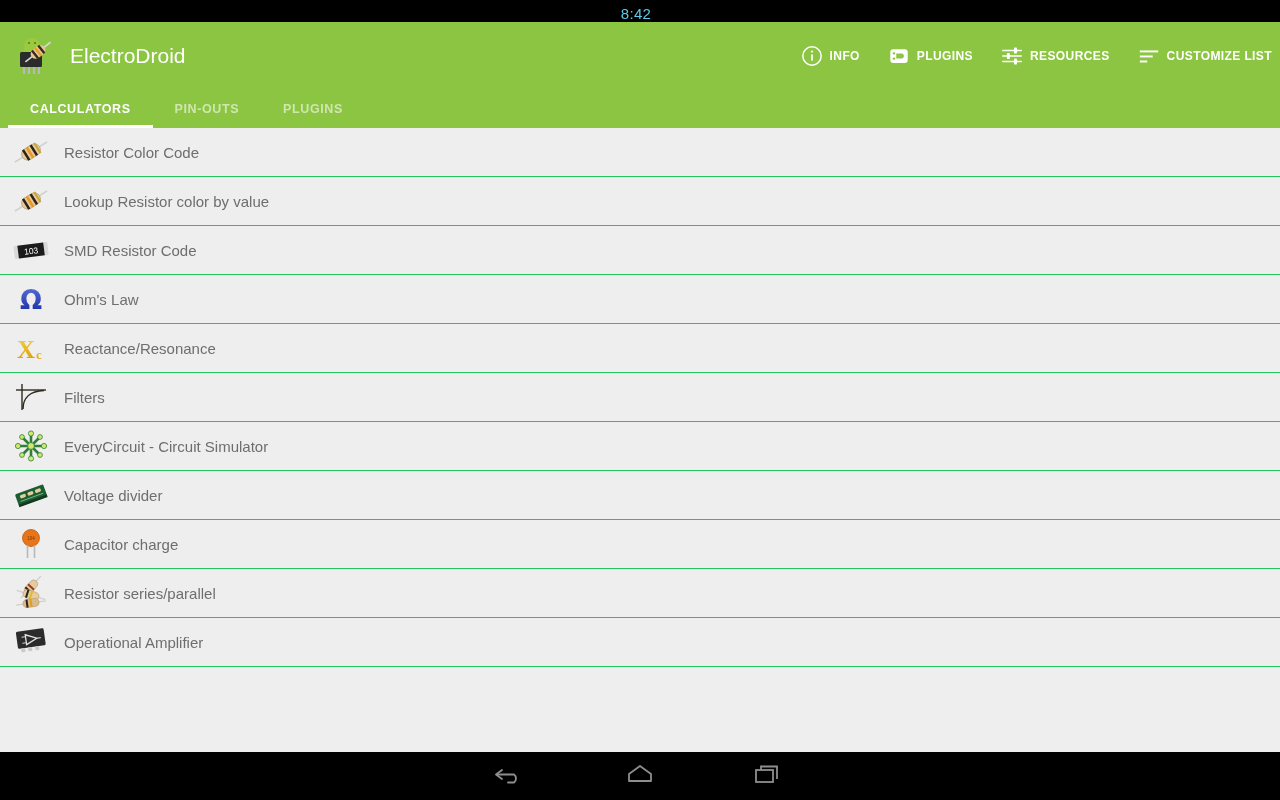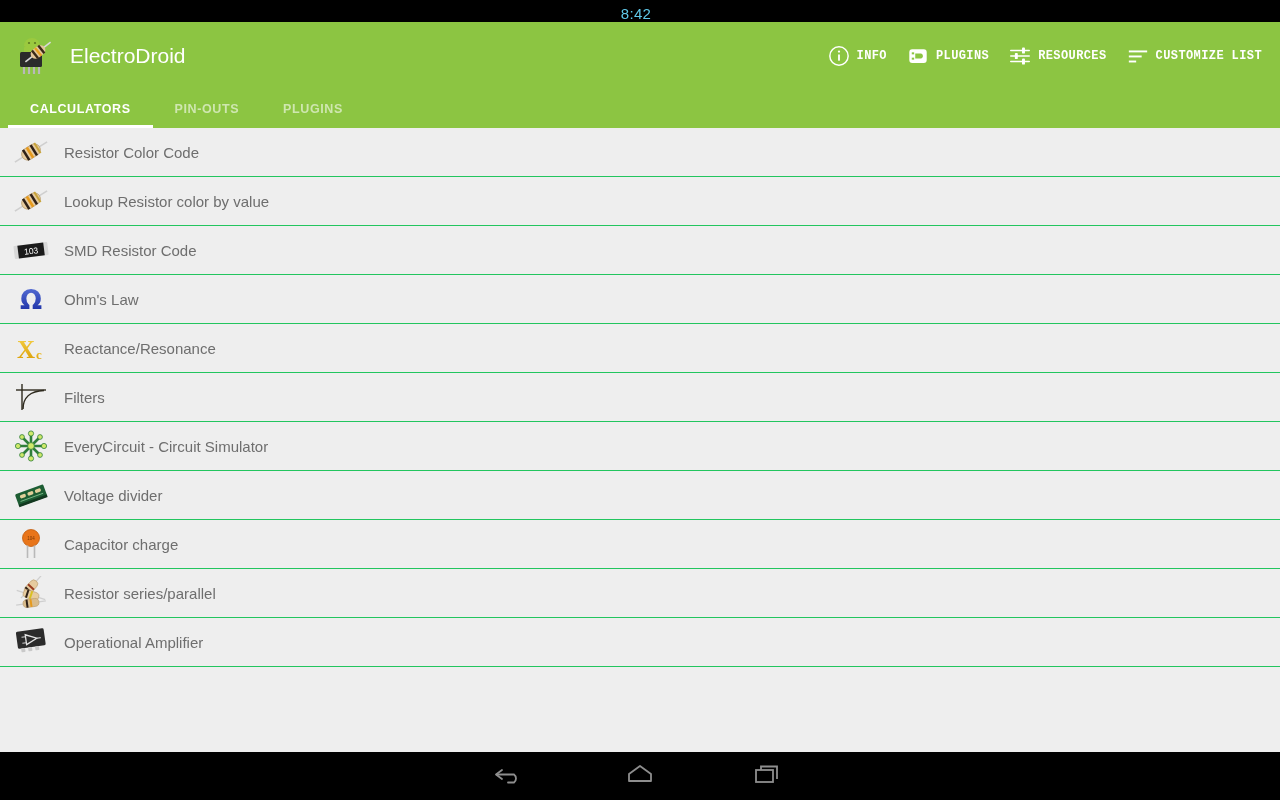--- a/index.html
+++ b/index.html
@@ -34,27 +34,27 @@
   }
   .sb-batt span{ color:#fff; font-size:9px; line-height:1; }
   .sb-time{
     color:#5fc8e8; font-size:15px; font-family:"Liberation Sans", sans-serif;
     letter-spacing:.3px;
   }
 
   
   .actionbar{
     height:68px; background:#8cc542; display:flex; align-items:center;
-    padding:0 18px 0 12px;
+    padding:0 8px 0 12px;
   }
   .brand{ display:flex; align-items:center; gap:10px; }
   .logo{ width:48px; height:48px; position:relative; }
   .app-title{ color:#fff; font-size:21px; }
 
-  .actions{ margin-left:auto; display:flex; align-items:flex-end; gap:20px;font-family:Liberation Mono, monospace; }
+  .actions{ margin-left:auto; display:flex; align-items:flex-end; gap:28px; }
   .action{ display:flex; align-items:center; gap:7px; cursor:pointer; }
   .action .lbl{ color:#fff; font-size:12px; font-weight:bold; letter-spacing:.4px; }
   .ic{ width:22px; height:22px; display:block; }
 
   
   .tabs{
     height:38px; background:#8cc542; display:flex; align-items:stretch;
     padding-left:8px;
   }
   .tab{

